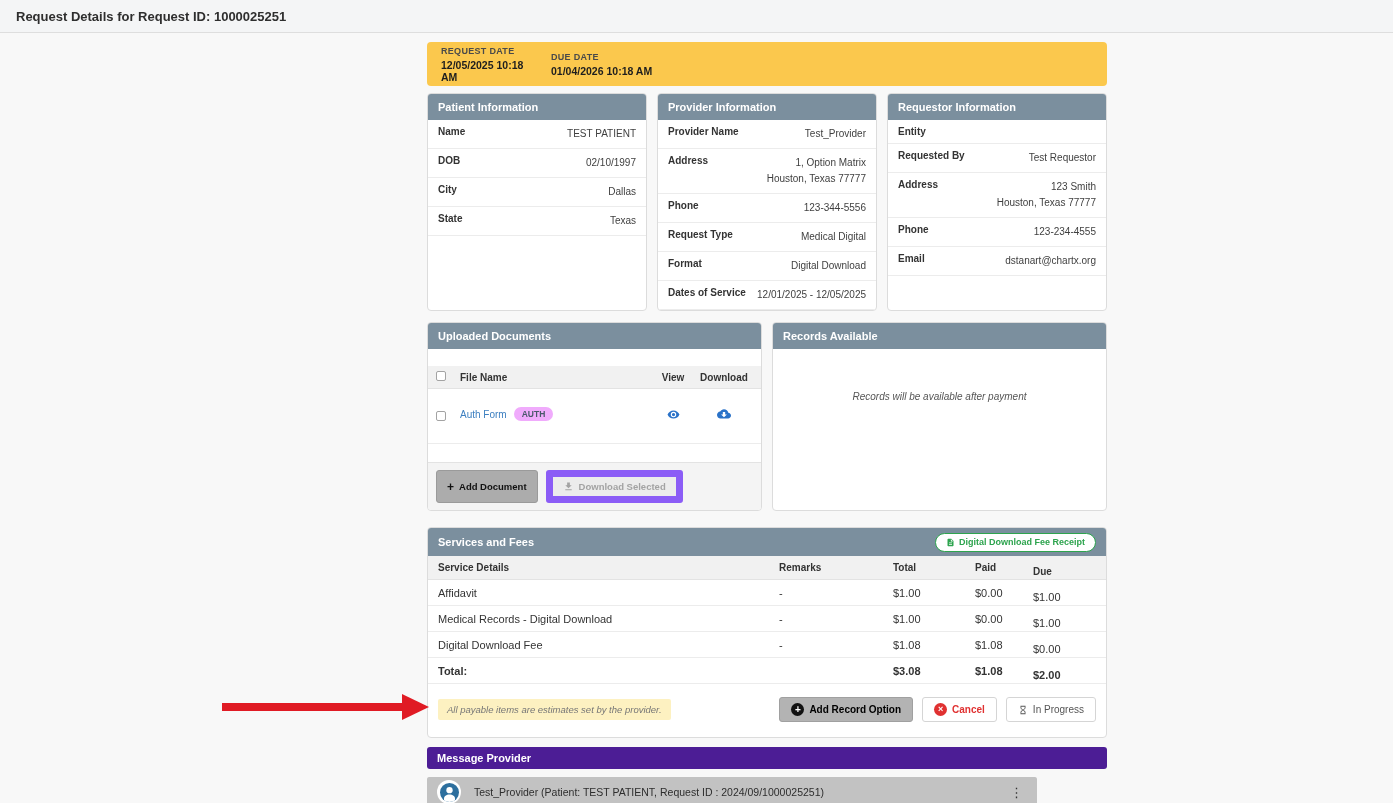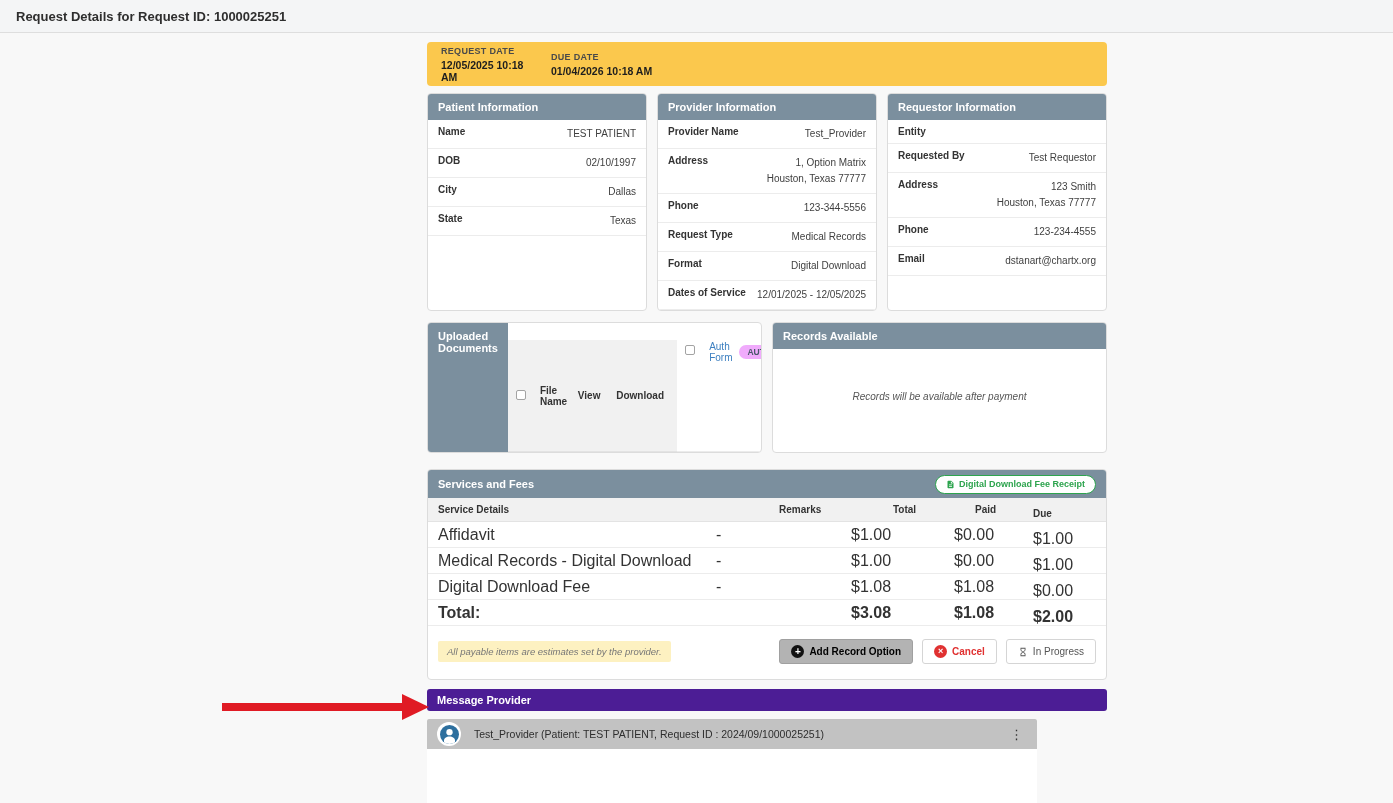--- a/index.html
+++ b/index.html
@@ -26,21 +26,21 @@
   .cards { display:flex; gap:10px; margin-top:7px; align-items:stretch; }
   .card { background:#fff; border:1px solid #dcdcdc; border-radius:4px; overflow:hidden; }
   .info-card { flex:1; min-height:184px; }
   .card-header { background:#7b8f9e; color:#fff; font-size:11px; font-weight:bold; padding:7px 10px; }
   .info-row { display:flex; justify-content:space-between; padding:6px 10px; border-bottom:1px solid #ececec; }
   .info-label { font-size:10px; font-weight:bold; color:#333; white-space:nowrap; margin-right:8px; }
   .info-value { font-size:10px; color:#3f3f3f; text-align:right; line-height:1.6; }
 
   
   .docs-row { display:flex; gap:10px; margin-top:11px; align-items:stretch; }
-  .docs-card { width:335px; min-height:131px; display:flex; flex-direction:row; }
+  .docs-card { width:335px; min-height:131px; display:flex; flex-direction:column; }
   .records-card { flex:1; min-height:131px; }
   .doc-thead { display:flex; align-items:center; background:#f1f1f1; padding:5px 8px;
     font-size:10px; font-weight:bold; color:#333; border-bottom:1px solid #e3e3e3;margin-top:17px; }
   .doc-row { display:flex; align-items:flex-start; padding:18px 8px; border-bottom:1px solid #ececec; }
   .col-check { width:24px; }
   .col-name { flex:1; display:flex; align-items:center; }
   .col-view { width:44px; text-align:center; }
   .col-dl { width:58px; text-align:center; }
   .checkbox { display:inline-block; width:10px; height:10px; border:1px solid #a3a3a3; border-radius:2px; background:#fff; }
   .file-link { font-size:10px; color:#3c7fc0; text-decoration:none; }
@@ -59,21 +59,21 @@
   
   .services { margin-top:16px; background:#fff; border:1px solid #dcdcdc; border-radius:4px; overflow:hidden; }
   .services-header { background:#7b8f9e; display:flex; align-items:center; justify-content:space-between;
     padding:4px 10px; min-height:28px; }
   .services-title { color:#fff; font-size:11px; font-weight:bold; }
   .receipt-btn { background:#fff; border:1.5px solid #2da44e; color:#2da44e; border-radius:11px;
     font-size:9px; font-weight:bold; padding:3px 10px; display:inline-flex; align-items:center; gap:4px; }
   .svc-thead, .svc-row { display:flex; align-items:center; padding:0 10px; }
   .svc-thead { background:#f1f1f1; font-size:10px; font-weight:bold; color:#333; height:24px;
     border-bottom:1px solid #e3e3e3; }
-  .svc-row { font-size:16px; color:#333; height:26px; border-bottom:1px solid #ececec;gap:21px; }
+  .svc-row { font-size:11px; color:#333; height:26px; border-bottom:1px solid #ececec; }
   .svc-col-service { flex:1; }
   .svc-col-remarks { width:114px; }
   .svc-col-total { width:82px; }
   .svc-col-paid { width:58px; }
   .svc-col-due { width:63px;margin-top:8px; }
   .svc-total-row { font-weight:bold; }
   .svc-footer { display:flex; align-items:center; justify-content:space-between; padding:13px 10px 15px; }
   .note { background:#fdf1c1; font-size:9.5px; font-style:italic; color:#767676; padding:5px 9px; border-radius:2px; }
   .svc-actions { display:flex; gap:9px; }
   .btn-add-record { background:#b3b3b3; border:1px solid #a0a0a0; color:#000; font-weight:bold;
@@ -153,21 +153,21 @@
       <div class="info-row">
         <span class="info-label">Address</span>
         <span class="info-value"><span>1, Option Matrix</span><br><span>Houston, Texas 77777</span></span>
       </div>
       <div class="info-row">
         <span class="info-label">Phone</span>
         <span class="info-value">123-344-5556</span>
       </div>
       <div class="info-row">
         <span class="info-label">Request Type</span>
-        <span class="info-value">Medical Records</span>
+        <span class="info-value">Medical Digital</span>
       </div>
       <div class="info-row">
         <span class="info-label">Format</span>
         <span class="info-value">Digital Download</span>
       </div>
       <div class="info-row">
         <span class="info-label">Dates of Service</span>
         <span class="info-value">12/01/2025 - 12/05/2025</span>
       </div>
     </div>

